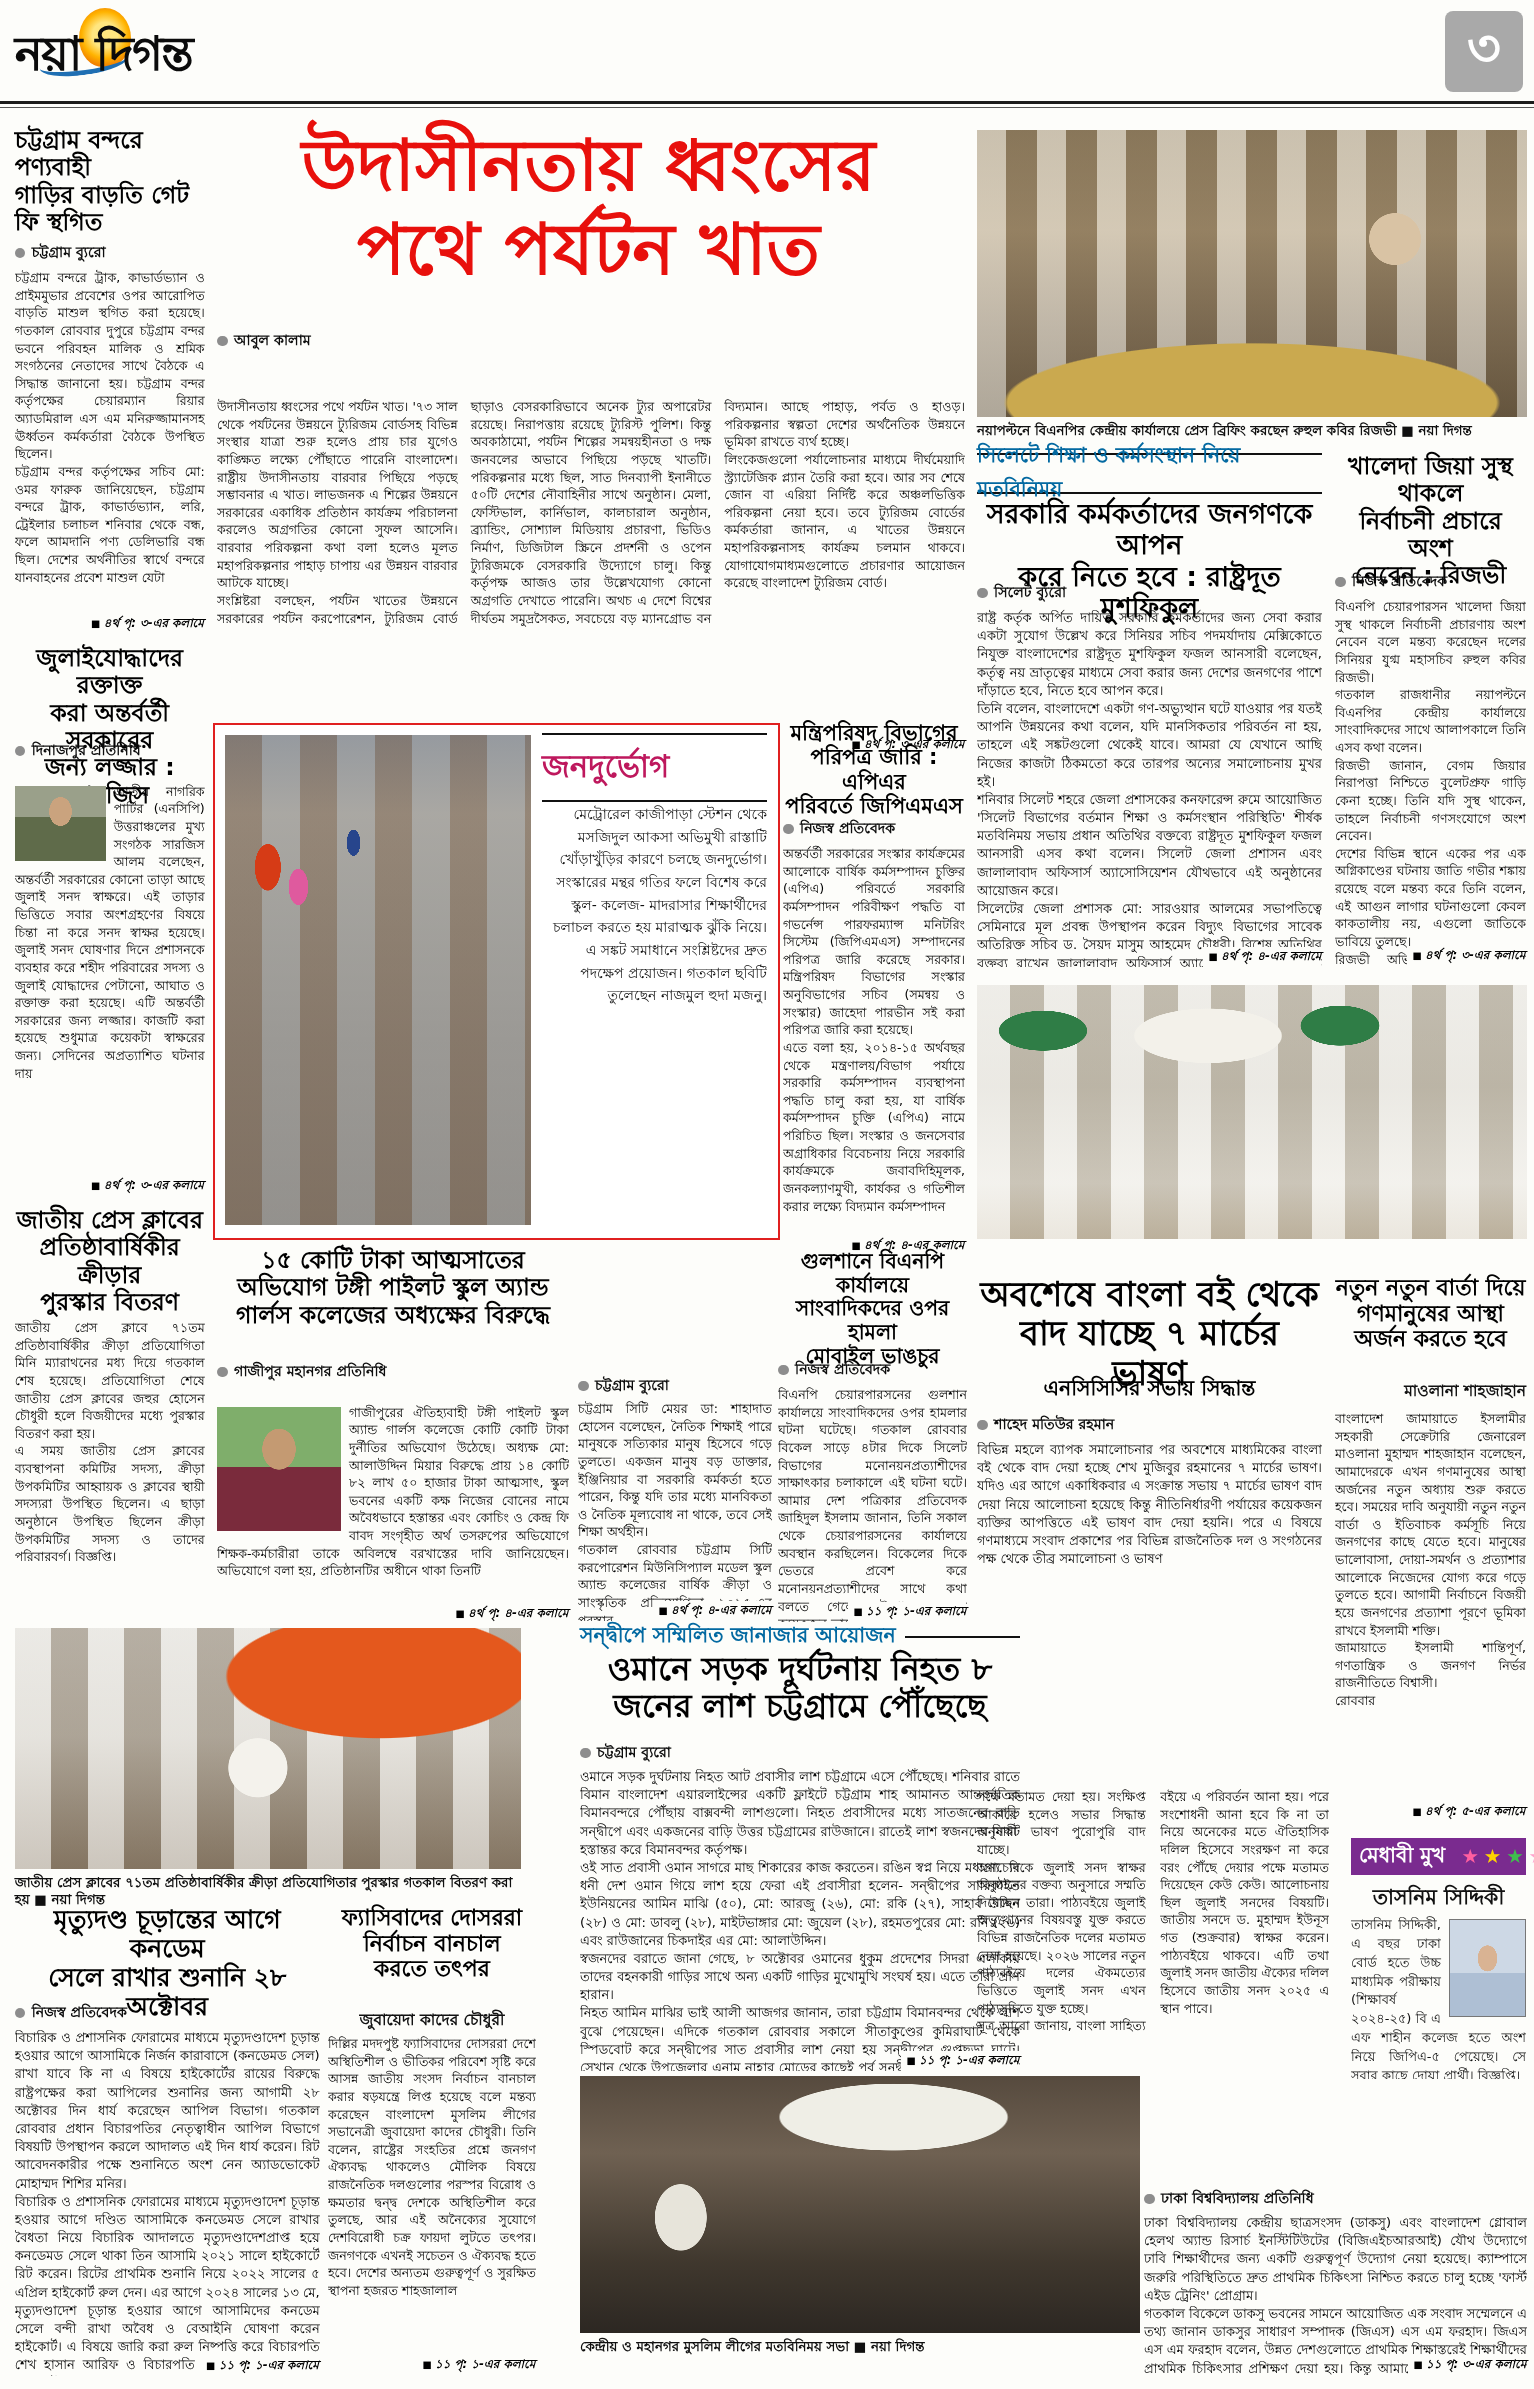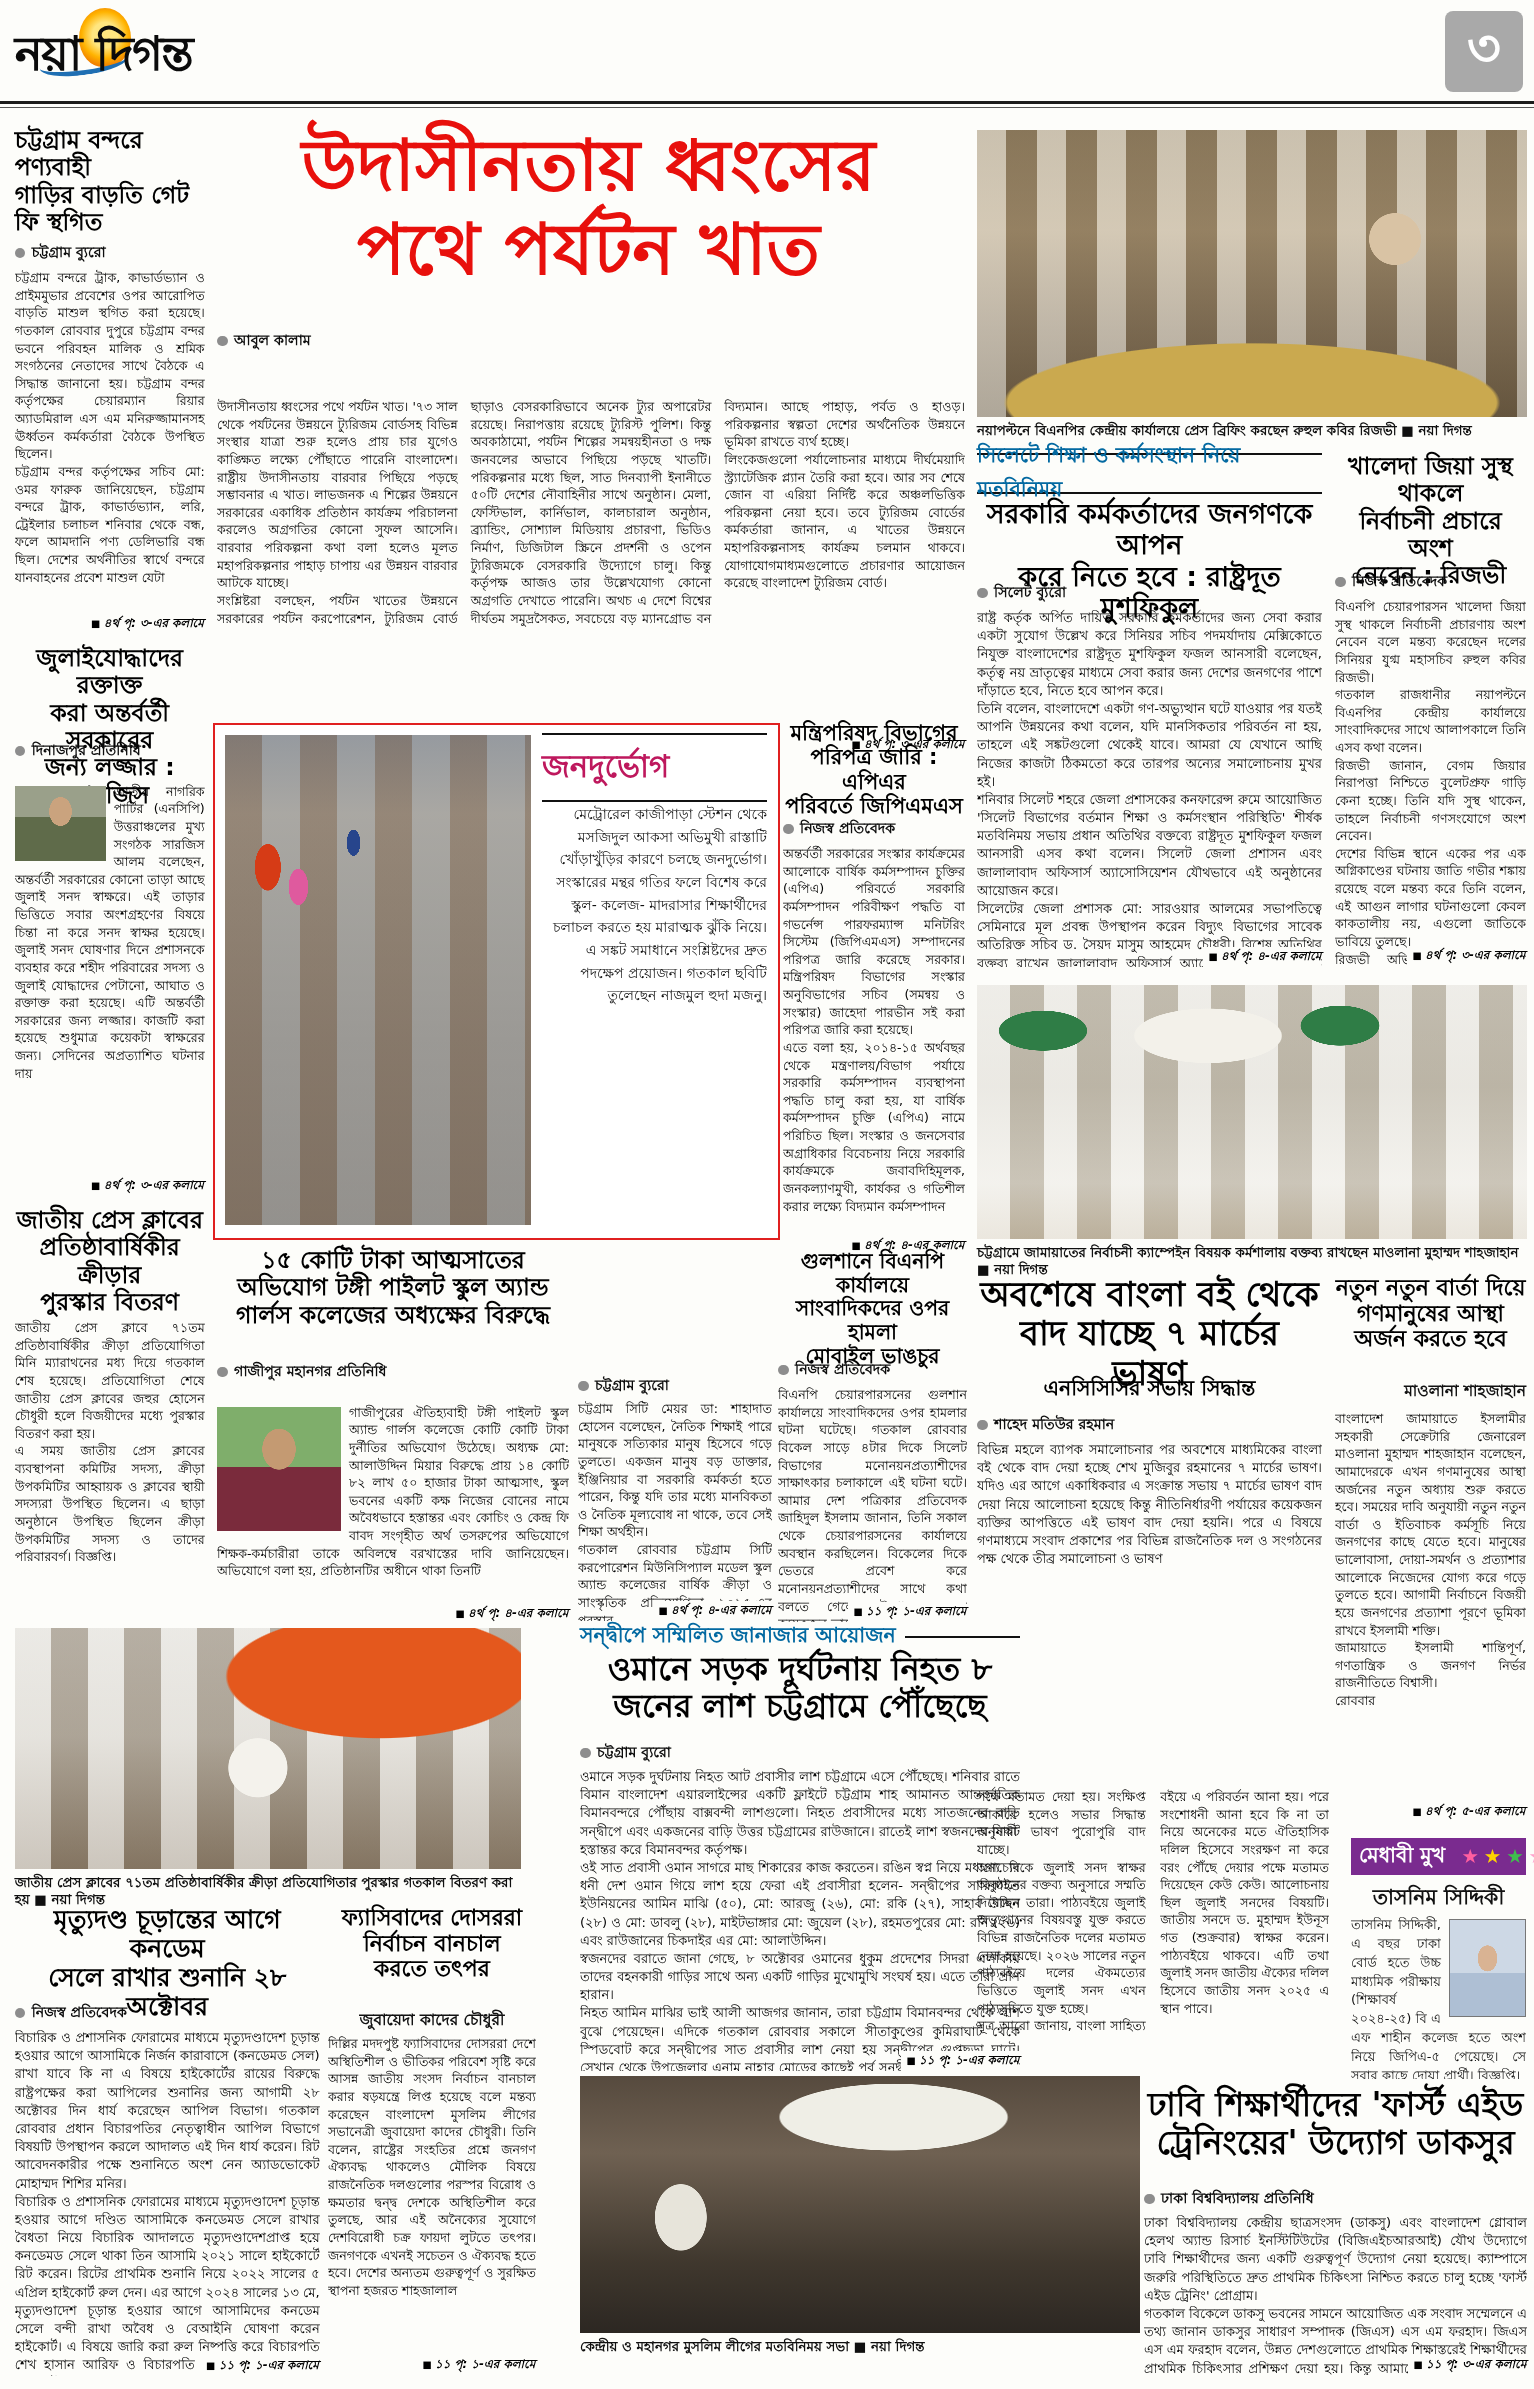--- a/index.html
+++ b/index.html
@@ -240,21 +240,20 @@
   <div class="bodywrap" style="left:1335px;top:598px;width:191px;height:368px;">
     <div class="body">বিএনপি চেয়ারপারসন খালেদা জিয়া সুস্থ থাকলে নির্বাচনী প্রচারণায় অংশ নেবেন বলে মন্তব্য করেছেন দলের সিনিয়র যুগ্ম মহাসচিব রুহুল কবির রিজভী।
 গতকাল রাজধানীর নয়াপল্টনে বিএনপির কেন্দ্রীয় কার্যালয়ে সাংবাদিকদের সাথে আলাপকালে তিনি এসব কথা বলেন।
 রিজভী জানান, বেগম জিয়ার নিরাপত্তা নিশ্চিতে বুলেটপ্রুফ গাড়ি কেনা হচ্ছে। তিনি যদি সুস্থ থাকেন, তাহলে নির্বাচনী গণসংযোগে অংশ নেবেন।
 দেশের বিভিন্ন স্থানে একের পর এক অগ্নিকাণ্ডের ঘটনায় জাতি গভীর শঙ্কায় রয়েছে বলে মন্তব্য করে তিনি বলেন, এই আগুন লাগার ঘটনাগুলো কেবল কাকতালীয় নয়, এগুলো জাতিকে ভাবিয়ে তুলছে।
 রিজভী অভিযোগ করেন, দেশে স্থিতিশীলতা নষ্টের জন্য একটি মহল সচেষ্ট এবং ভারত সে চেষ্টাকে বিভিন্ন সময়ে প্রত্যক্ষ কিংবা পরোক্ষভাবে সহযোগিতা করে</div>
     <div class="jump">৪র্থ পৃ: ৩-এর কলামে</div>
   </div>
 
   <div class="abs photo" id="photo-workshop" style="left:977px;top:985px;width:550px;height:254px;"></div>
-  <div class="abs caption" style="left:977px;top:1244px;width:550px;">চট্টগ্রামে জামায়াতের নির্বাচনী ক্যাম্পেইন বিষয়ক কর্মশালায় বক্তব্য রাখছেন মাওলানা মুহাম্মদ শাহজাহান ■ নয়া দিগন্ত</div>
 
   <div class="abs hl center" style="left:977px;top:1275px;width:345px;font-size:34px;">অবশেষে বাংলা বই থেকে
 বাদ যাচ্ছে ৭ মার্চের ভাষণ</div>
   <div class="abs hl center" style="left:977px;top:1377px;width:345px;font-size:20.4px;">এনসিসিসির সভায় সিদ্ধান্ত</div>
   <div class="abs byline" style="left:977px;top:1413px;width:345px;">
     <span class="dot"></span>
     <span>শাহেদ মতিউর রহমান</span>
   </div>
   <div class="bodywrap" style="left:977px;top:1441px;width:345px;height:339px;">
     <div class="body" style="font-size:13px;">বিভিন্ন মহলে ব্যাপক সমালোচনার পর অবশেষে মাধ্যমিকের বাংলা বই থেকে বাদ দেয়া হচ্ছে শেখ মুজিবুর রহমানের ৭ মার্চের ভাষণ। যদিও এর আগে একাধিকবার এ সংক্রান্ত সভায় ৭ মার্চের ভাষণ বাদ দেয়া নিয়ে আলোচনা হয়েছে কিন্তু নীতিনির্ধারণী পর্যায়ের কয়েকজন ব্যক্তির আপত্তিতে এই ভাষণ বাদ দেয়া হয়নি। পরে এ বিষয়ে গণমাধ্যমে সংবাদ প্রকাশের পর বিভিন্ন রাজনৈতিক দল ও সংগঠনের পক্ষ থেকে তীব্র সমালোচনা ও ভাষণ</div>
@@ -284,22 +283,20 @@
       <span class="star st-yellow">★</span>
       <span class="star st-green">★</span>
       <span class="star st-lpink">★</span>
     </div>
     <div style="position:absolute;left:0;top:44px;width:100%;text-align:center;font-weight:800;font-size:20.4px;">তাসনিম সিদ্দিকী</div>
     <div style="position:absolute;left:0;top:78px;width:100%;height:163px;overflow:hidden;font-size:13px;line-height:1.45;text-align:justify;">
       <span class="floatimg right photo" id="photo-tasnim" style="width:75px;height:96px;display:block;border:0.8px solid #777;"></span><span>তাসনিম সিদ্দিকী, এ বছর ঢাকা বোর্ড হতে উচ্চ মাধ্যমিক পরীক্ষায় (শিক্ষাবর্ষ ২০২৪-২৫) বি এ এফ শাহীন কলেজ হতে অংশ নিয়ে জিপিএ-৫ পেয়েছে। সে সবার কাছে দোয়া প্রার্থী। বিজ্ঞপ্তি।</span>
     </div>
   </div>
 
-  <div class="abs hl center" style="left:1144px;top:2086px;width:383px;font-size:33px;">ঢাবি শিক্ষার্থীদের 'ফার্স্ট এইড
-ট্রেনিংয়ের' উদ্যোগ ডাকসুর</div>
   <div class="abs byline" style="left:1144px;top:2187px;width:383px;">
     <span class="dot"></span>
     <span>ঢাকা বিশ্ববিদ্যালয় প্রতিনিধি</span>
   </div>
   <div class="bodywrap" style="left:1144px;top:2214px;width:383px;height:161px;">
     <div class="body" style="font-size:13px;">ঢাকা বিশ্ববিদ্যালয় কেন্দ্রীয় ছাত্রসংসদ (ডাকসু) এবং বাংলাদেশ গ্লোবাল হেলথ অ্যান্ড রিসার্চ ইনস্টিটিউটের (বিজিএইচআরআই) যৌথ উদ্যোগে ঢাবি শিক্ষার্থীদের জন্য একটি গুরুত্বপূর্ণ উদ্যোগ নেয়া হয়েছে। ক্যাম্পাসে জরুরি পরিস্থিতিতে দ্রুত প্রাথমিক চিকিৎসা নিশ্চিত করতে চালু হচ্ছে 'ফার্স্ট এইড ট্রেনিং' প্রোগ্রাম।
 গতকাল বিকেলে ডাকসু ভবনের সামনে আয়োজিত এক সংবাদ সম্মেলনে এ তথ্য জানান ডাকসুর সাধারণ সম্পাদক (জিএস) এস এম ফরহাদ। জিএস এস এম ফরহাদ বলেন, উন্নত দেশগুলোতে প্রাথমিক শিক্ষাস্তরেই শিক্ষার্থীদের প্রাথমিক চিকিৎসার প্রশিক্ষণ দেয়া হয়। কিন্তু আমাদের বিশ্ববিদ্যালয়ে এমন কোনো উদ্যোগ নেই। ফলে জরুরি অবস্থায় কিভাবে কাউকে প্রাথমিক চিকিৎসা</div>
     <div class="jump">১১ পৃ: ৩-এর কলামে</div>
   </div>
 

